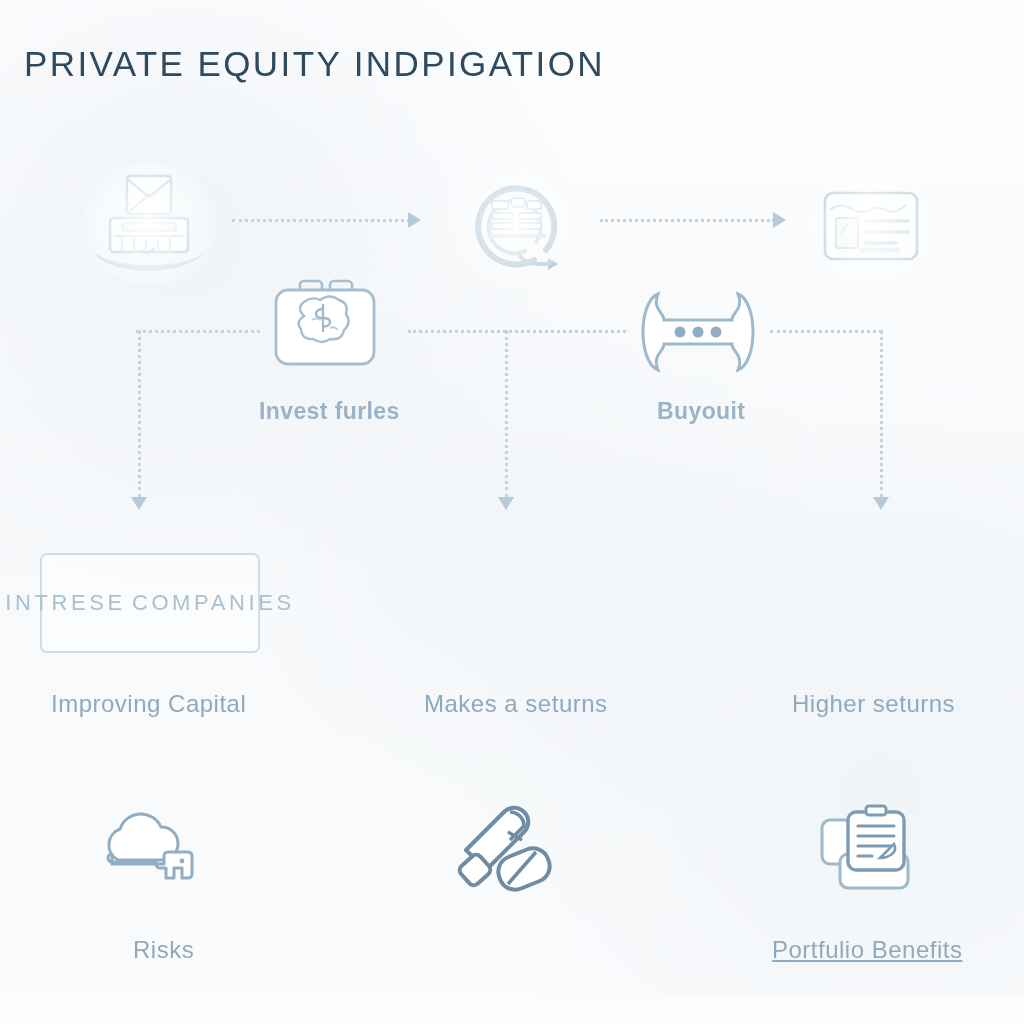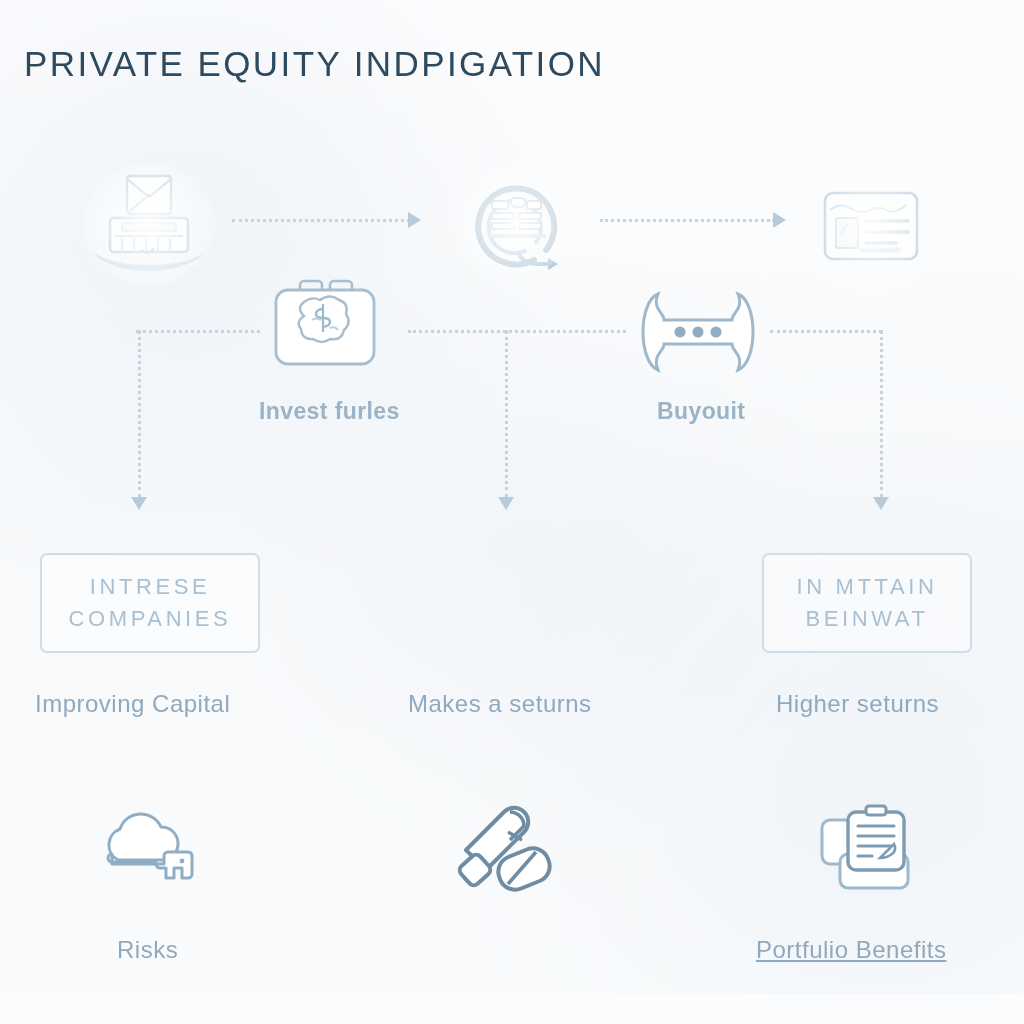--- a/index.html
+++ b/index.html
@@ -73,30 +73,31 @@
     white-space: nowrap;
     font-weight: 700;
   }
   .bottom-label {
     position: absolute;
     font-size: 24px;
     color: #8fa9bf;
     letter-spacing: .5px;
     white-space: nowrap;
     font-weight: 400;
+    margin-left: 16px;
   }
 
   
   .box {
     position: absolute;
     border: 2px solid #cfdde8;
     border-radius: 7px;
     background: rgba(255,255,255,.45);
     display: flex;
-    flex-direction: column;
+    flex-direction: row;
     align-items: center;
     justify-content: center;
     gap: 6px;
   }
   .box-line {
     font-size: 22px;
     letter-spacing: 3.6px;
     color: #a9c0d2;
     text-transform: uppercase;
     white-space: nowrap;
@@ -262,24 +263,20 @@
   <div class="arrow-down" style="left:873px; top:497px;"></div>
 
   <div class="box" style="left:40px; top:553px; width:216px; height:96px;">
     <div class="box-line">INTRESE</div>
     <div class="box-line">COMPANIES</div>
   </div>
   <div class="bottom-label" style="left:35px; top:690px;">Improving Capital</div>
 
   <div class="bottom-label" style="left:408px; top:690px;">Makes a seturns</div>
 
-  <div class="box" style="left:762px; top:553px; width:206px; height:96px;">
-    <div class="box-line">IN MTTAIN</div>
-    <div class="box-line">BEINWAT</div>
-  </div>
   <div class="bottom-label" style="left:776px; top:690px;">Higher seturns</div>
 
   <div class="icon-tile" style="left:96px; top:812px; width:110px; height:86px;">
     <span>
       <svg width="110" height="86" viewBox="0 0 110 86">
         <path d="M22 48 a17 17 0 0 1 2 -31 a22 22 0 0 1 41 -2 a16 16 0 0 1 1 33 Z" fill="#ffffff" stroke="#8fadc4" stroke-width="3" stroke-linejoin="round"></path>
         <path d="M16 52 h52 v-8 a4 4 0 0 1 4 -4 h20 a4 4 0 0 1 4 4 v18
                  a4 4 0 0 1 -4 4 h-6 v-10 h-8 v10 h-8 v-10 h-6 a4 4 0 0 1 -4 -4 v-2 h-44 a4 4 0 0 1 0 -8 Z" fill="#ffffff" stroke="#8fadc4" stroke-width="3" stroke-linejoin="round"></path>
         <circle cx="86" cy="49" r="2.4" fill="#8fadc4"></circle>
       </svg>

